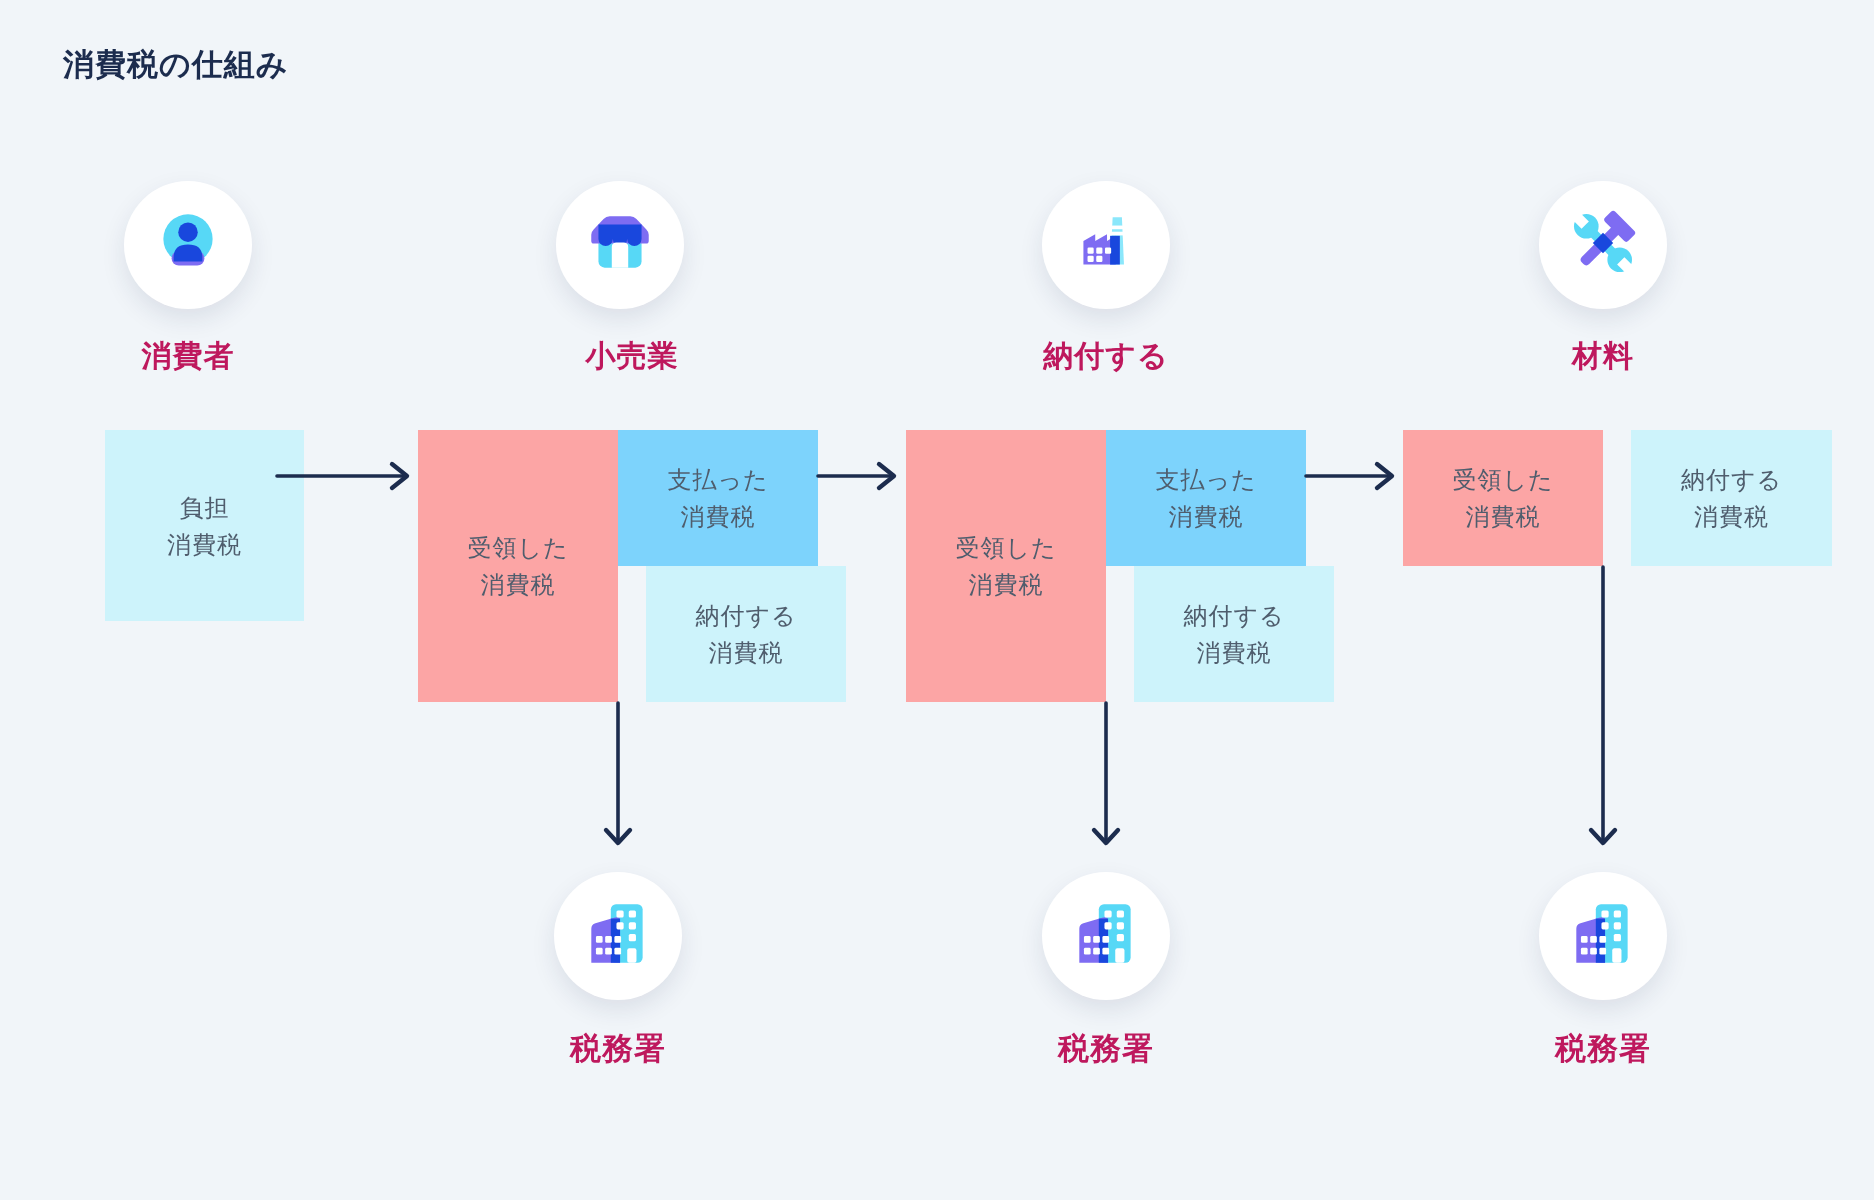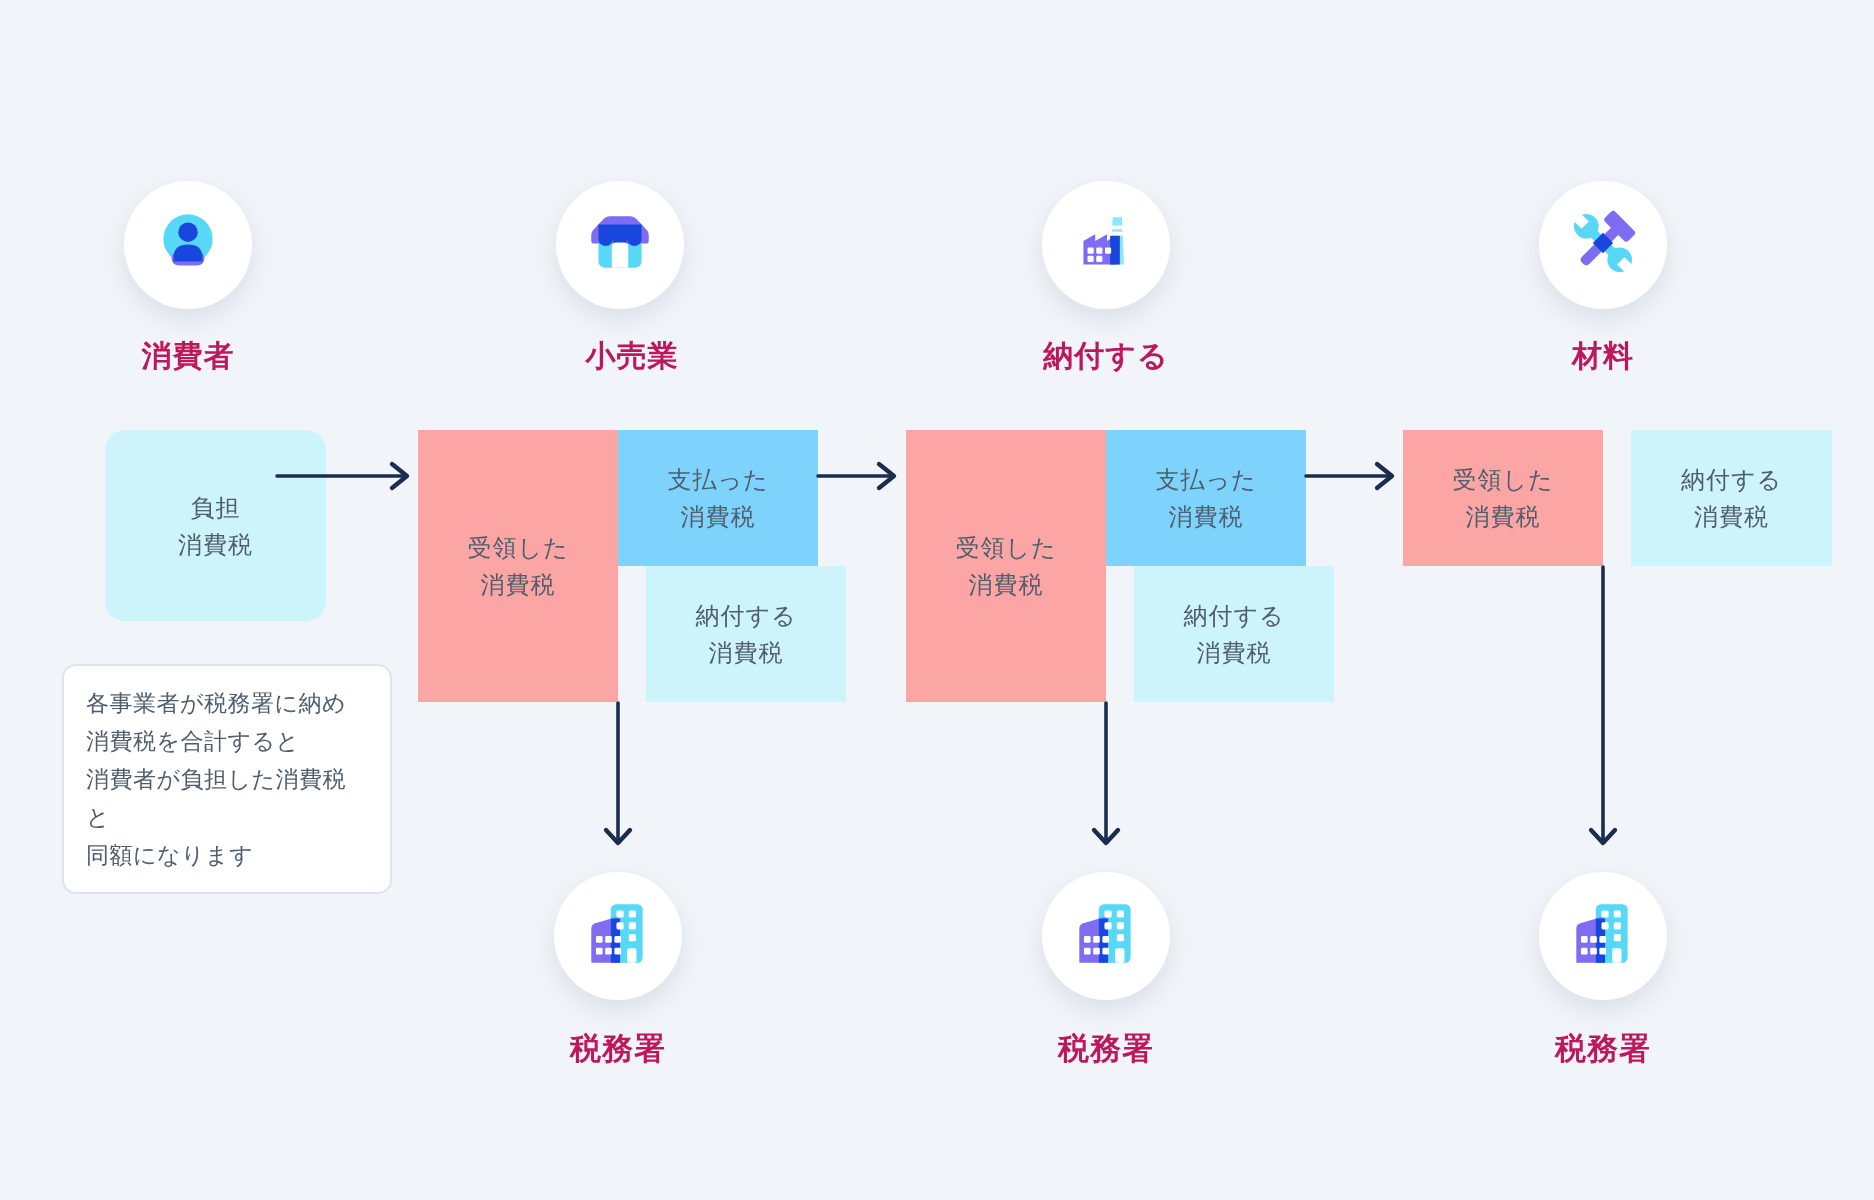--- a/index.html
+++ b/index.html
@@ -45,20 +45,21 @@
     white-space:pre-line;letter-spacing:0.5px;
   }
 
   .arrows{position:absolute;left:0;top:0;pointer-events:none;}
 </style>
 </head>
 <body>
 
 <div id="stage">
 
+  <div class="page-title">消費税の仕組み</div>
 
   <div class="icon-circle" style="left:124px;top:181px;">
     <span>
       <svg width="78" height="78" viewBox="0 0 76 76">
         <circle cx="38" cy="34" r="24" fill="#57d8f6"></circle>
         <rect x="22" y="46" width="32" height="14" rx="7" fill="#7e6cf2"></rect>
         <path d="M 24 56 L 24 52 Q 24 39.5 38 39.5 Q 52 39.5 52 52 L 52 56 Z" fill="#1947dd"></path>
         <circle cx="38" cy="27.5" r="9.5" fill="#1947dd"></circle>
       </svg>
     </span>
@@ -109,21 +110,21 @@
         <rect x="31" y="31" width="14" height="14" transform="rotate(-45 38 38)" fill="#1947dd"></rect>
       </svg>
     </span>
   </div>
 
   <div class="entity-label" style="left:58px;top:336px;">消費者</div>
   <div class="entity-label" style="left:502px;top:336px;">小売業</div>
   <div class="entity-label" style="left:976px;top:336px;">納付する</div>
   <div class="entity-label" style="left:1473px;top:336px;">材料</div>
 
-  <div class="box cyan" style="left:77px;top:430px;width:221px;height:191px;border-radius:20px;">負担
+  <div class="box cyan" style="left:77px;top:430px;width:199px;height:191px;">負担
 消費税</div>
 
   <div class="box lavender" style="left:418px;top:430px;width:200px;height:272px;">受領した
 消費税</div>
   <div class="box gray" style="left:618px;top:430px;width:200px;height:136px;">支払った
 消費税</div>
   <div class="box cyan" style="left:618px;top:566px;width:200px;height:136px;">納付する
 消費税</div>
 
   <div class="box lavender" style="left:906px;top:430px;width:200px;height:272px;">受領した
@@ -150,24 +151,20 @@
 
       <path d="M 618 703 L 618 841"></path>
       <path d="M 606 830 L 618 843 L 630 830" stroke-width="4.4"></path>
       <path d="M 1106 703 L 1106 841"></path>
       <path d="M 1094 830 L 1106 843 L 1118 830" stroke-width="4.4"></path>
       <path d="M 1603 567 L 1603 841"></path>
       <path d="M 1591 830 L 1603 843 L 1615 830" stroke-width="4.4"></path>
     </g>
   </svg>
 
-  <div class="note-card">各事業者が税務署に納め
-消費税を合計すると
-消費者が負担した消費税と
-同額になります</div>
 
   <div class="icon-circle" style="left:554px;top:872px;">
     <span>
       <svg width="78" height="78" viewBox="0 0 76 76">
         <rect x="31" y="9" width="31" height="57" rx="5" fill="#57d8f6"></rect>
         <path d="M 12 33 Q 12 28.5 16 27.5 L 35 22 Q 40 20.5 40 25 L 40 66 L 12 66 Z" fill="#7e6cf2"></path>
         <rect x="31" y="23" width="9" height="43" fill="#1947dd"></rect>
         <rect x="36.5" y="15" width="7" height="7" rx="1.5" fill="#ffffff"></rect>
         <rect x="48.5" y="15" width="7" height="7" rx="1.5" fill="#ffffff"></rect>
         <rect x="36.5" y="26.5" width="7" height="7" rx="1.5" fill="#ffffff"></rect>

